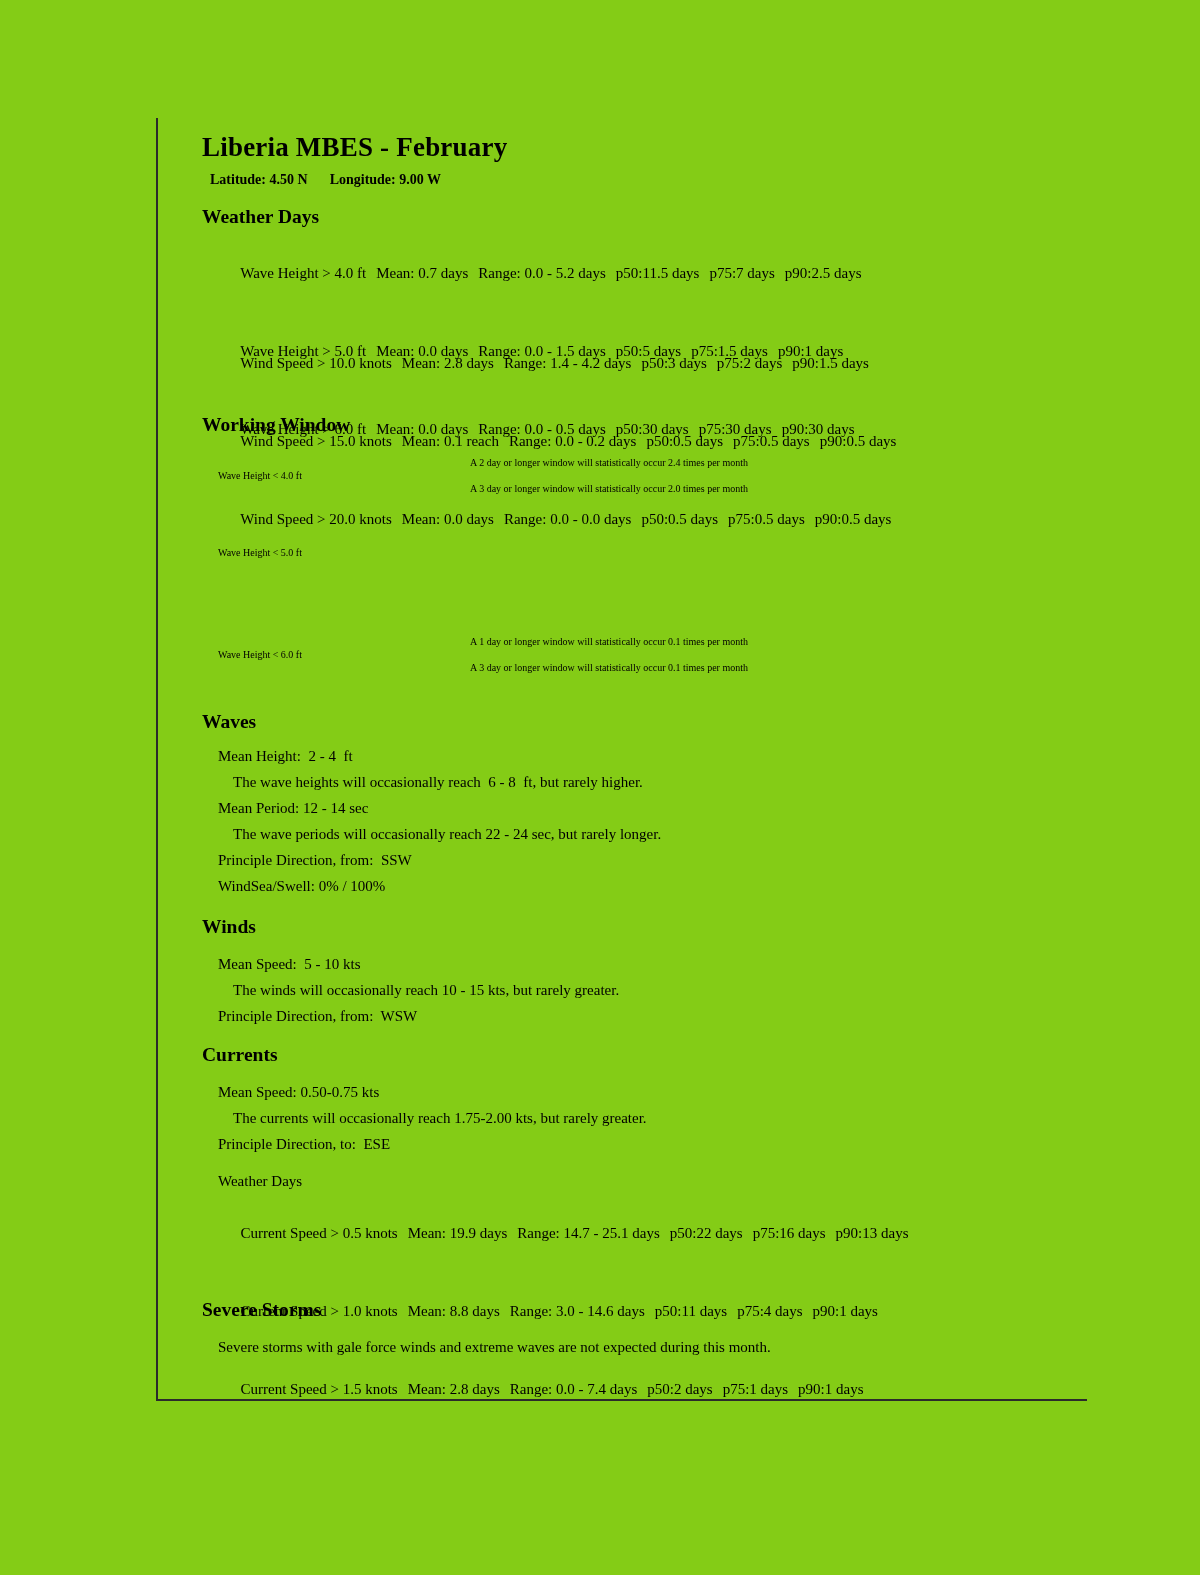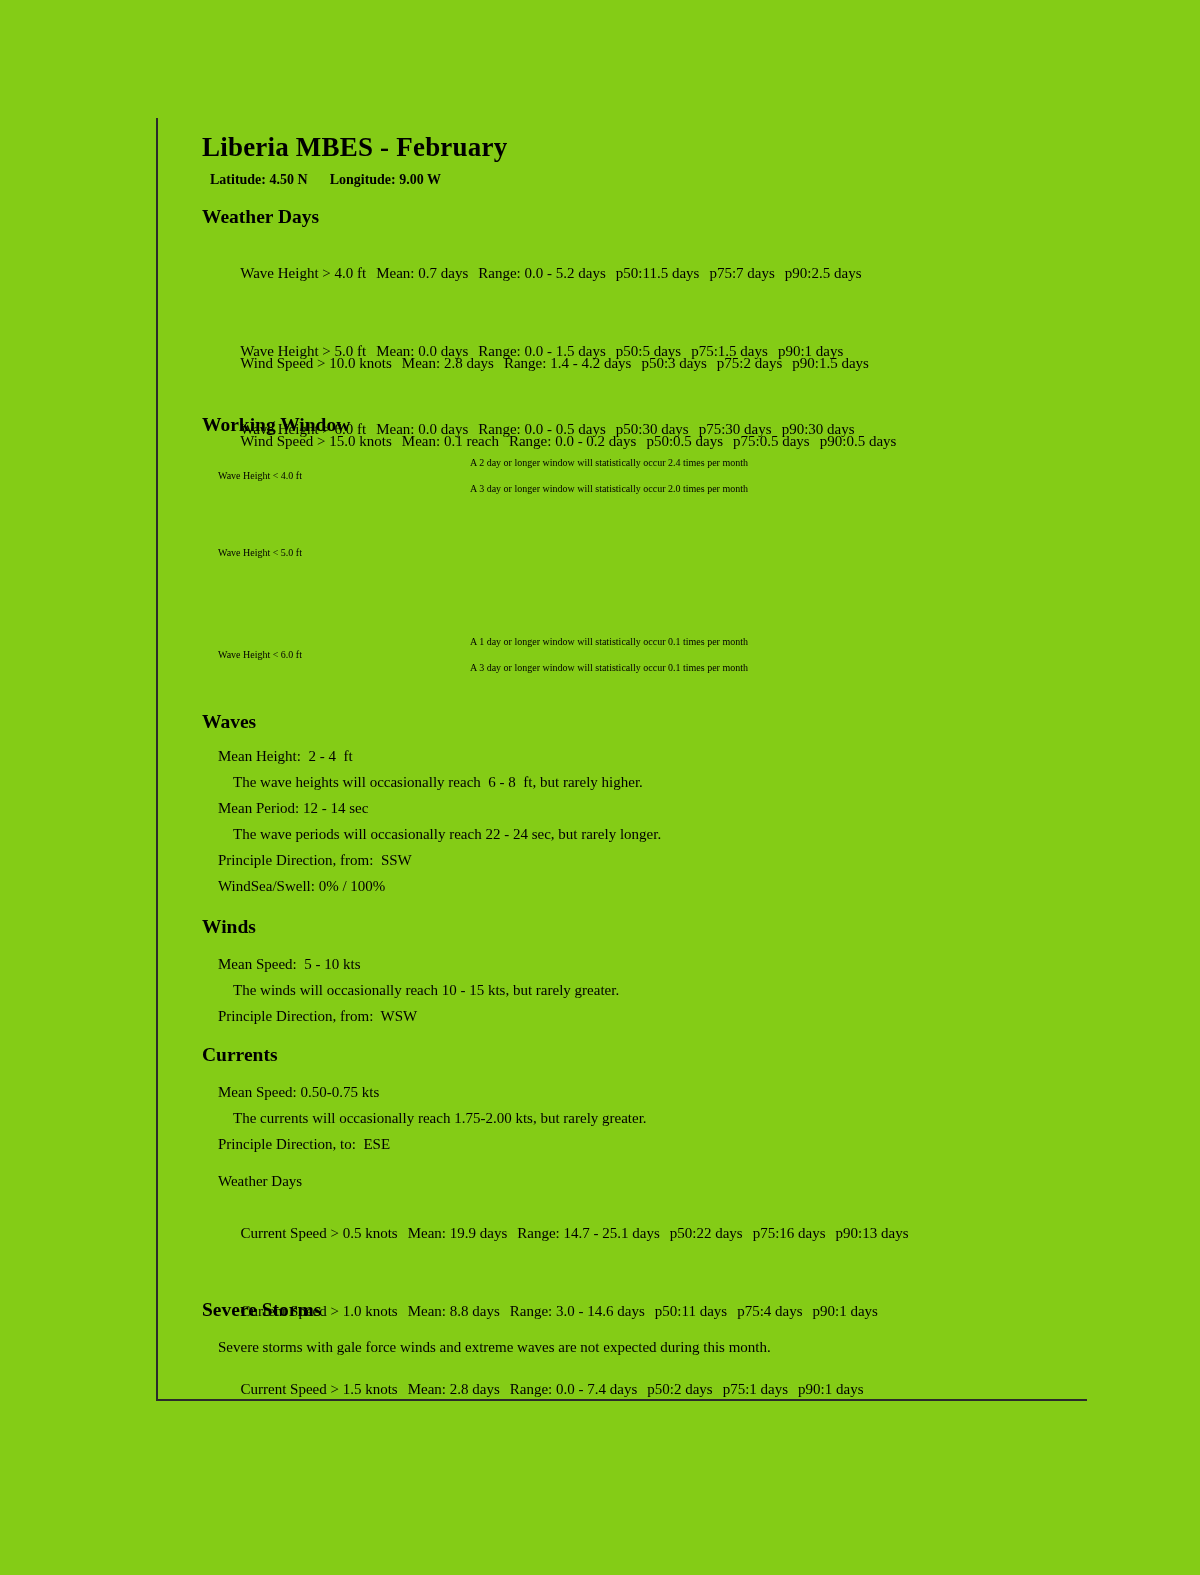--- a/index.html
+++ b/index.html
@@ -93,20 +93,23 @@
     </div>
   </div>
 
   <div class="abs body-block" style="top:324px;">
     <div class="stat-row">
       <span class="seg t">Wind Speed &gt; 10.0 knots</span><span class="seg t">Mean: 2.8 days</span><span class="seg t">Range: 1.4 - 4.2 days</span><span class="seg t">p50:3 days</span><span class="seg t">p75:2 days</span><span class="seg t">p90:1.5 days</span>
     </div>
     <div class="stat-row">
       <span class="seg t">Wind Speed &gt; 15.0 knots</span><span class="seg t">Mean: 0.1 reach</span><span class="seg t">Range: 0.0 - 0.2 days</span><span class="seg t">p50:0.5 days</span><span class="seg t">p75:0.5 days</span><span class="seg t">p90:0.5 days</span>
     </div>
+    <div class="stat-row">
+      <span class="seg t">Wind Speed &gt; 20.0 knots</span><span class="seg t">Mean: 0.0 days</span><span class="seg t">Range: 0.0 - 0.0 days</span><span class="seg t">p50:0.5 days</span><span class="seg t">p75:0.5 days</span><span class="seg t">p90:0.5 days</span>
+    </div>
   </div>
 
   <div class="abs h2 t" style="top:412px;">Working Window</div>
 
   <div class="abs ww-group" style="top:450px;">
     <div class="ww-label t">Wave Height &lt; 4.0 ft</div>
     <div class="ww-lines">
       <div class="t">A 2 day or longer window will statistically occur 2.4 times per month</div>
       <div class="t">A 3 day or longer window will statistically occur 2.0 times per month</div>
     </div>

